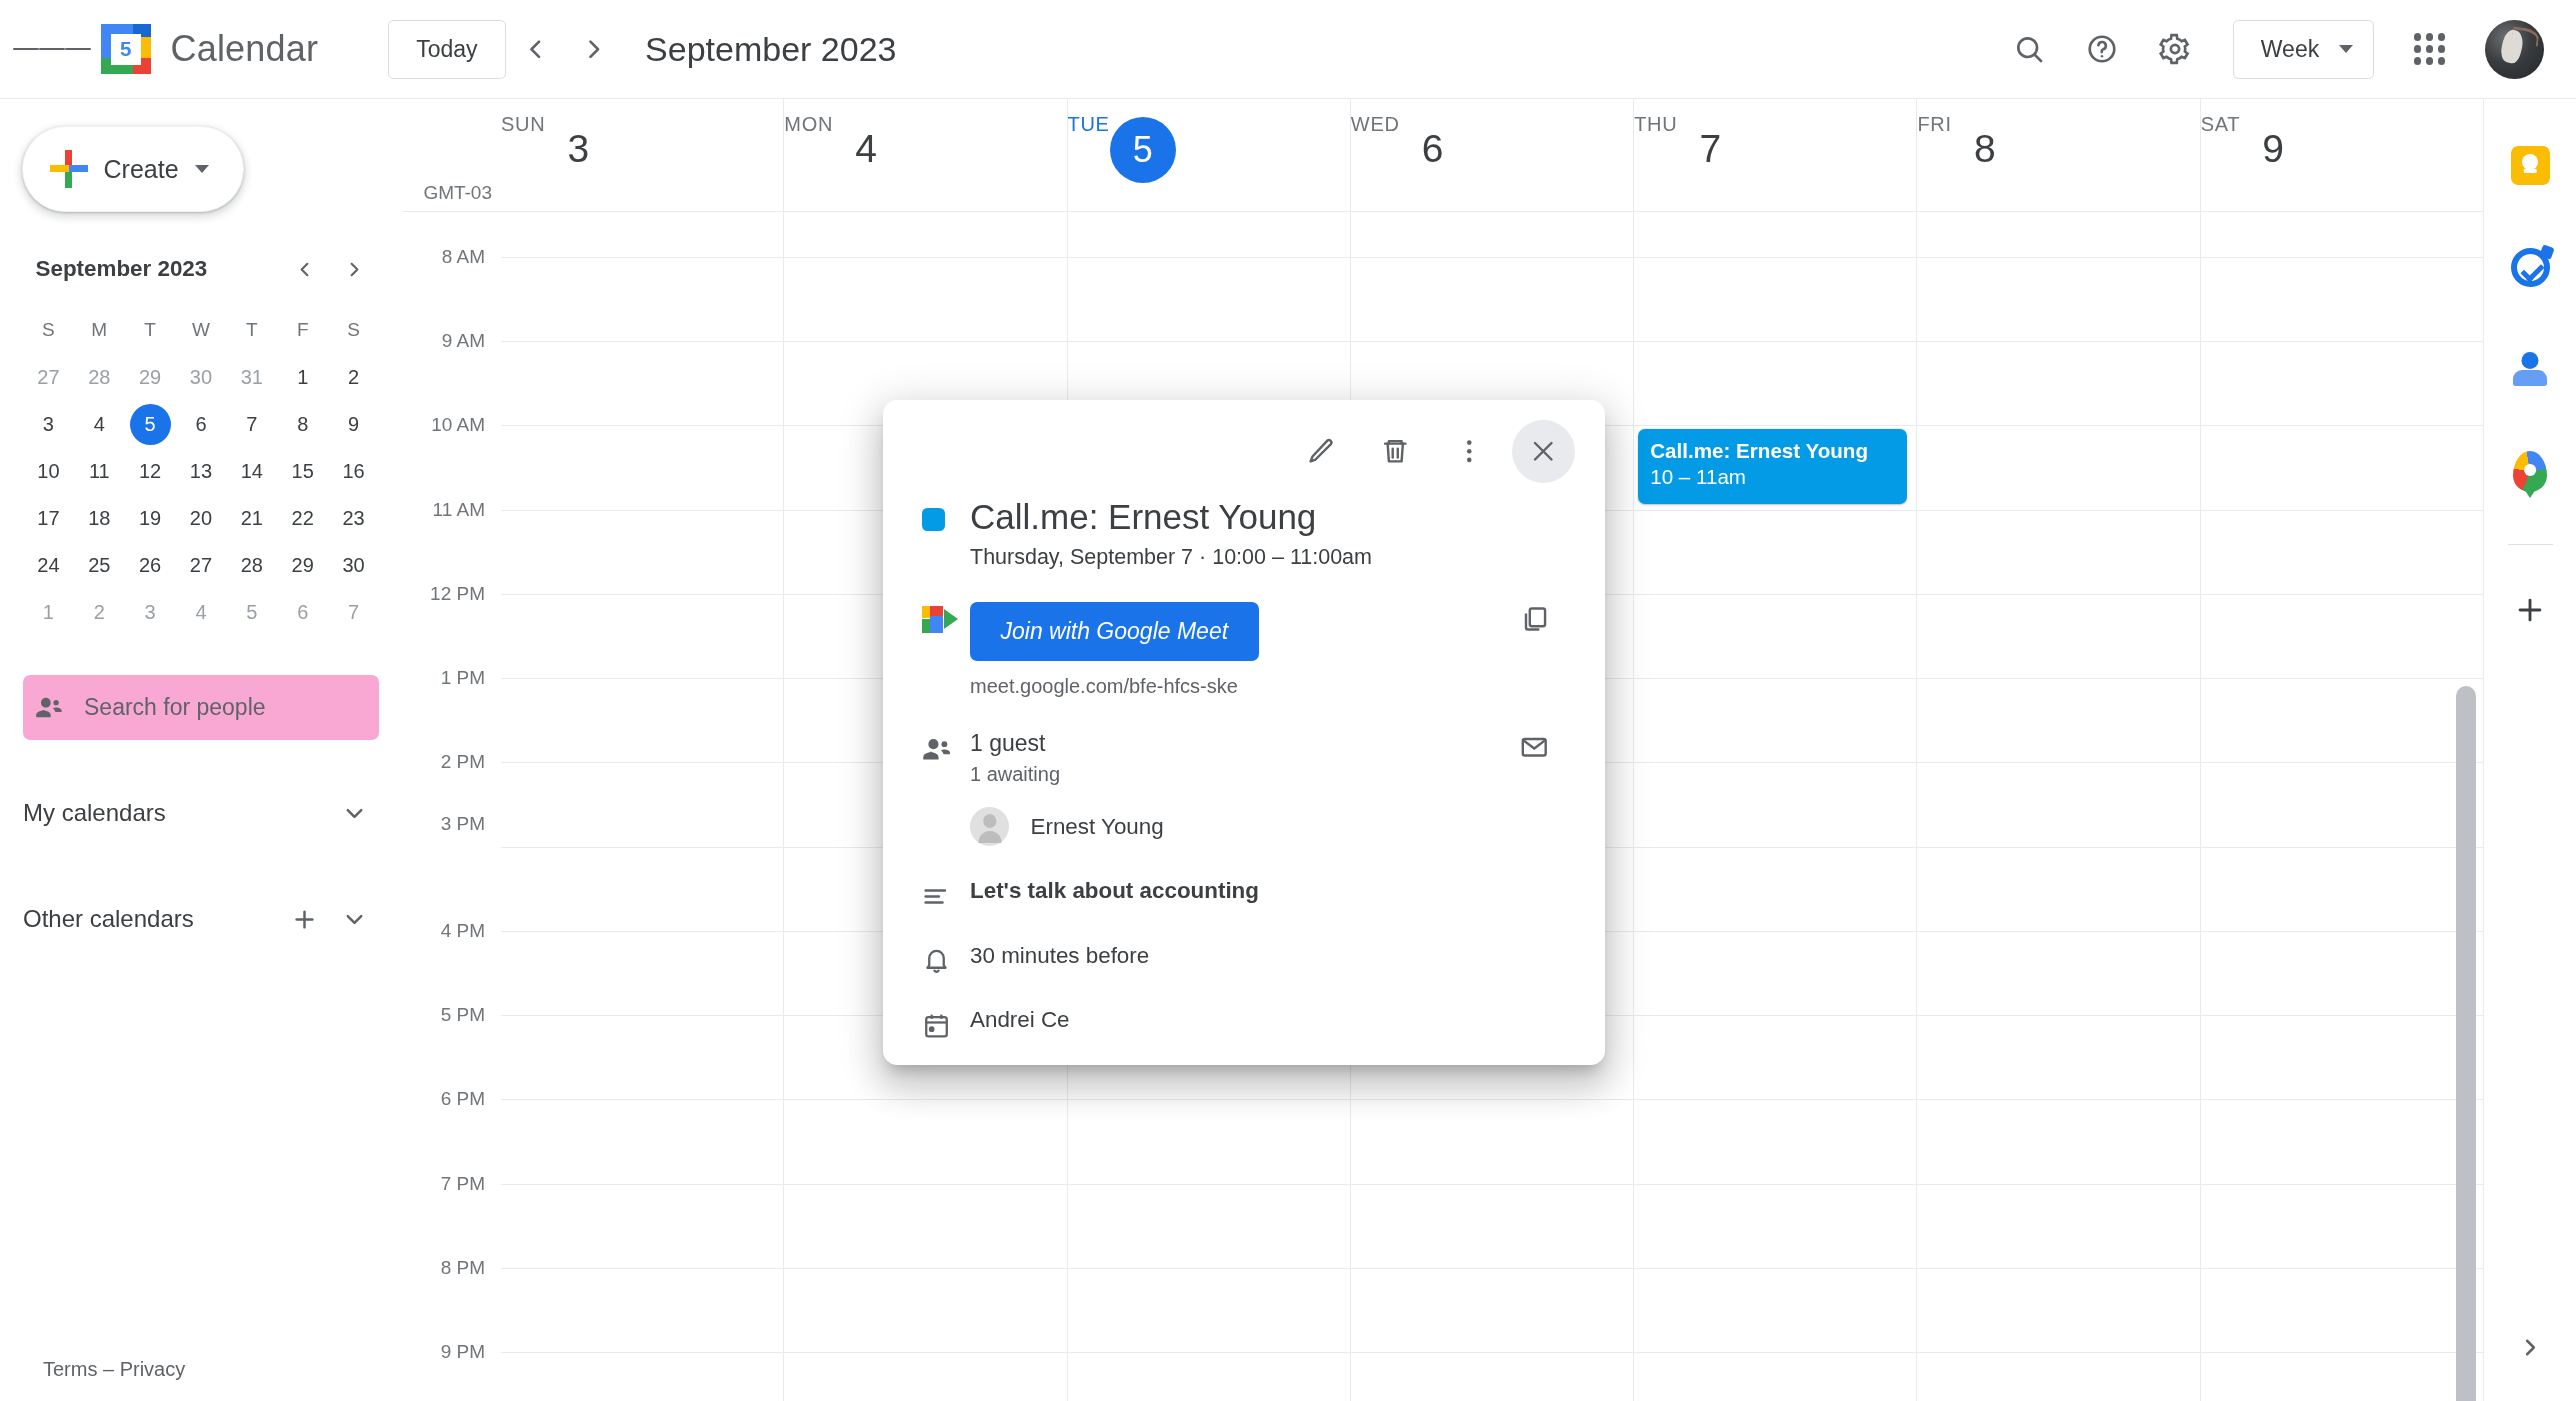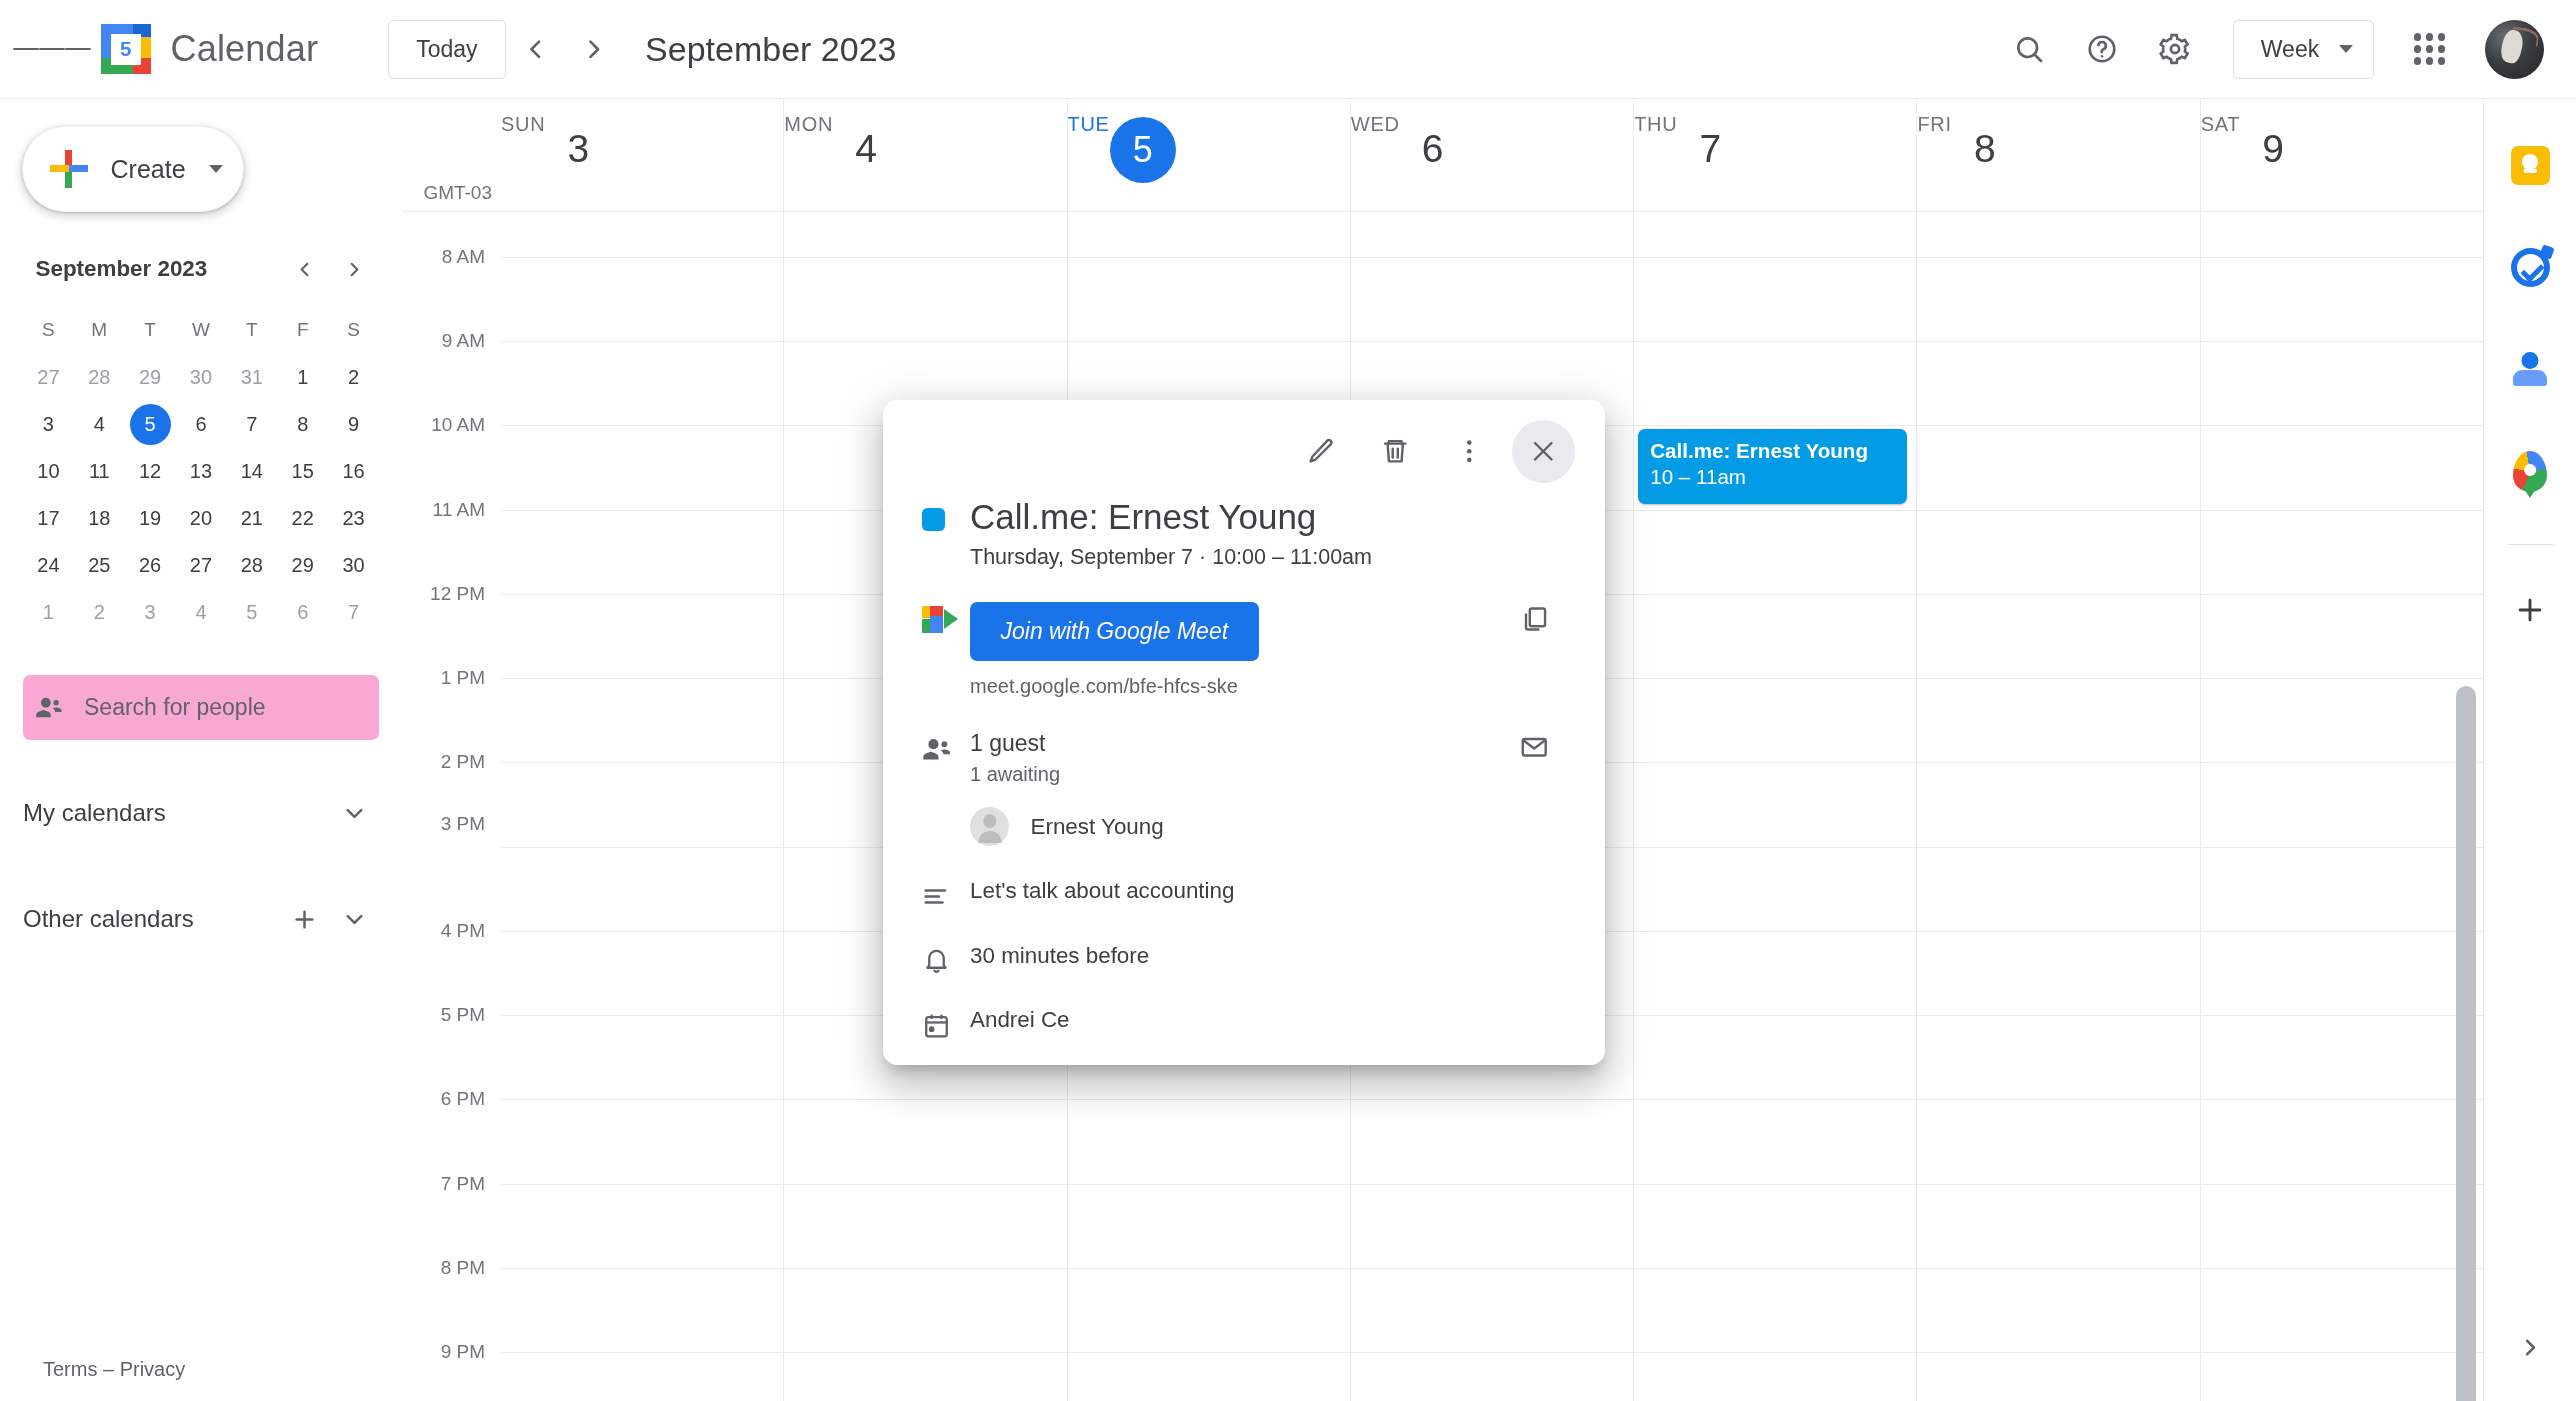--- a/index.html
+++ b/index.html
@@ -69,21 +69,21 @@
     background:#dedbd6; border-radius:40% 50% 35% 45%; transform:rotate(14deg); }
   .avatar::after { content:''; position:absolute; left:46%; top:14%; width:42%; height:24%;
     border-top:3.6px solid #8a6a5a; border-right:2.7px solid #8a6a5a; border-radius:0 60% 0 0; transform:rotate(8deg); }
 
   
   .sidebar { position:absolute; top:99px; left:0; width:402px; height:1303px; background:#fff; }
   .create-btn {
     margin: 27px 0 0 21.5px; width: 222px; height: 86px;
     border: 0.9px solid #f1f3f4; border-radius: 43px; background:#fff;
     box-shadow: 0 0.9px 2.7px rgba(60,64,67,.3), 0 3.6px 7.2px 2.7px rgba(60,64,67,.15);
-    display:flex; align-items:center; gap:23px; padding-left:27px; cursor:pointer;
+    display:flex; align-items:center; gap:16px; padding-left:27px; cursor:pointer;
   }
   .plus-multi { position:relative; width:38px; height:38px; }
   .plus-multi .bar { position:absolute; }
   .plus-multi .r { left:15.2px; top:0;   width:7.2px; height:19px; background:#ea4335; }
   .plus-multi .g { left:15.2px; top:19px; width:7.2px; height:19px; background:#34a853; }
   .plus-multi .y { left:0;  top:15.2px; width:19px; height:7.2px; background:#fbbc04; }
   .plus-multi .b { left:19px; top:15.2px; width:19px; height:7.2px; background:#4285f4; }
   .create-label { font-size: 25px; color:#3c4043; }
 
   .mini-cal { margin: 32px 23px 0 23px; }
@@ -696,21 +696,21 @@
       </div>
 
       <div class="row">
         <div class="row-ic">
           <svg width="29" height="29" viewBox="0 0 24 24" fill="none" stroke="currentColor" stroke-width="2" stroke-linecap="round">
               <line x1="3" y1="7" x2="19" y2="7"></line>
               <line x1="3" y1="12" x2="14" y2="12"></line>
               <line x1="3" y1="17" x2="17" y2="17"></line>
             </svg>
         </div>
-        <div class="row-main" style="font-size:22.4px;color:#3c4043;">Let's talk about accounting</div>
+        <div class="row-main" style="font-size:22.4px;color:#3c4043;font-weight:bold;">Let's talk about accounting</div>
       </div>
 
       <div class="row">
         <div class="row-ic">
           <svg width="29" height="29" viewBox="0 0 24 24" fill="none" stroke="currentColor" stroke-width="1.9" stroke-linecap="round" stroke-linejoin="round">
               <path d="M18 16V10a6 6 0 0 0-12 0v6l-1.5 2h15z"></path>
               <path d="M10.3 20.4a2 2 0 0 0 3.4 0"></path>
             </svg>
         </div>
         <div class="row-main" style="font-size:22.4px;color:#3c4043;">30 minutes before</div>

